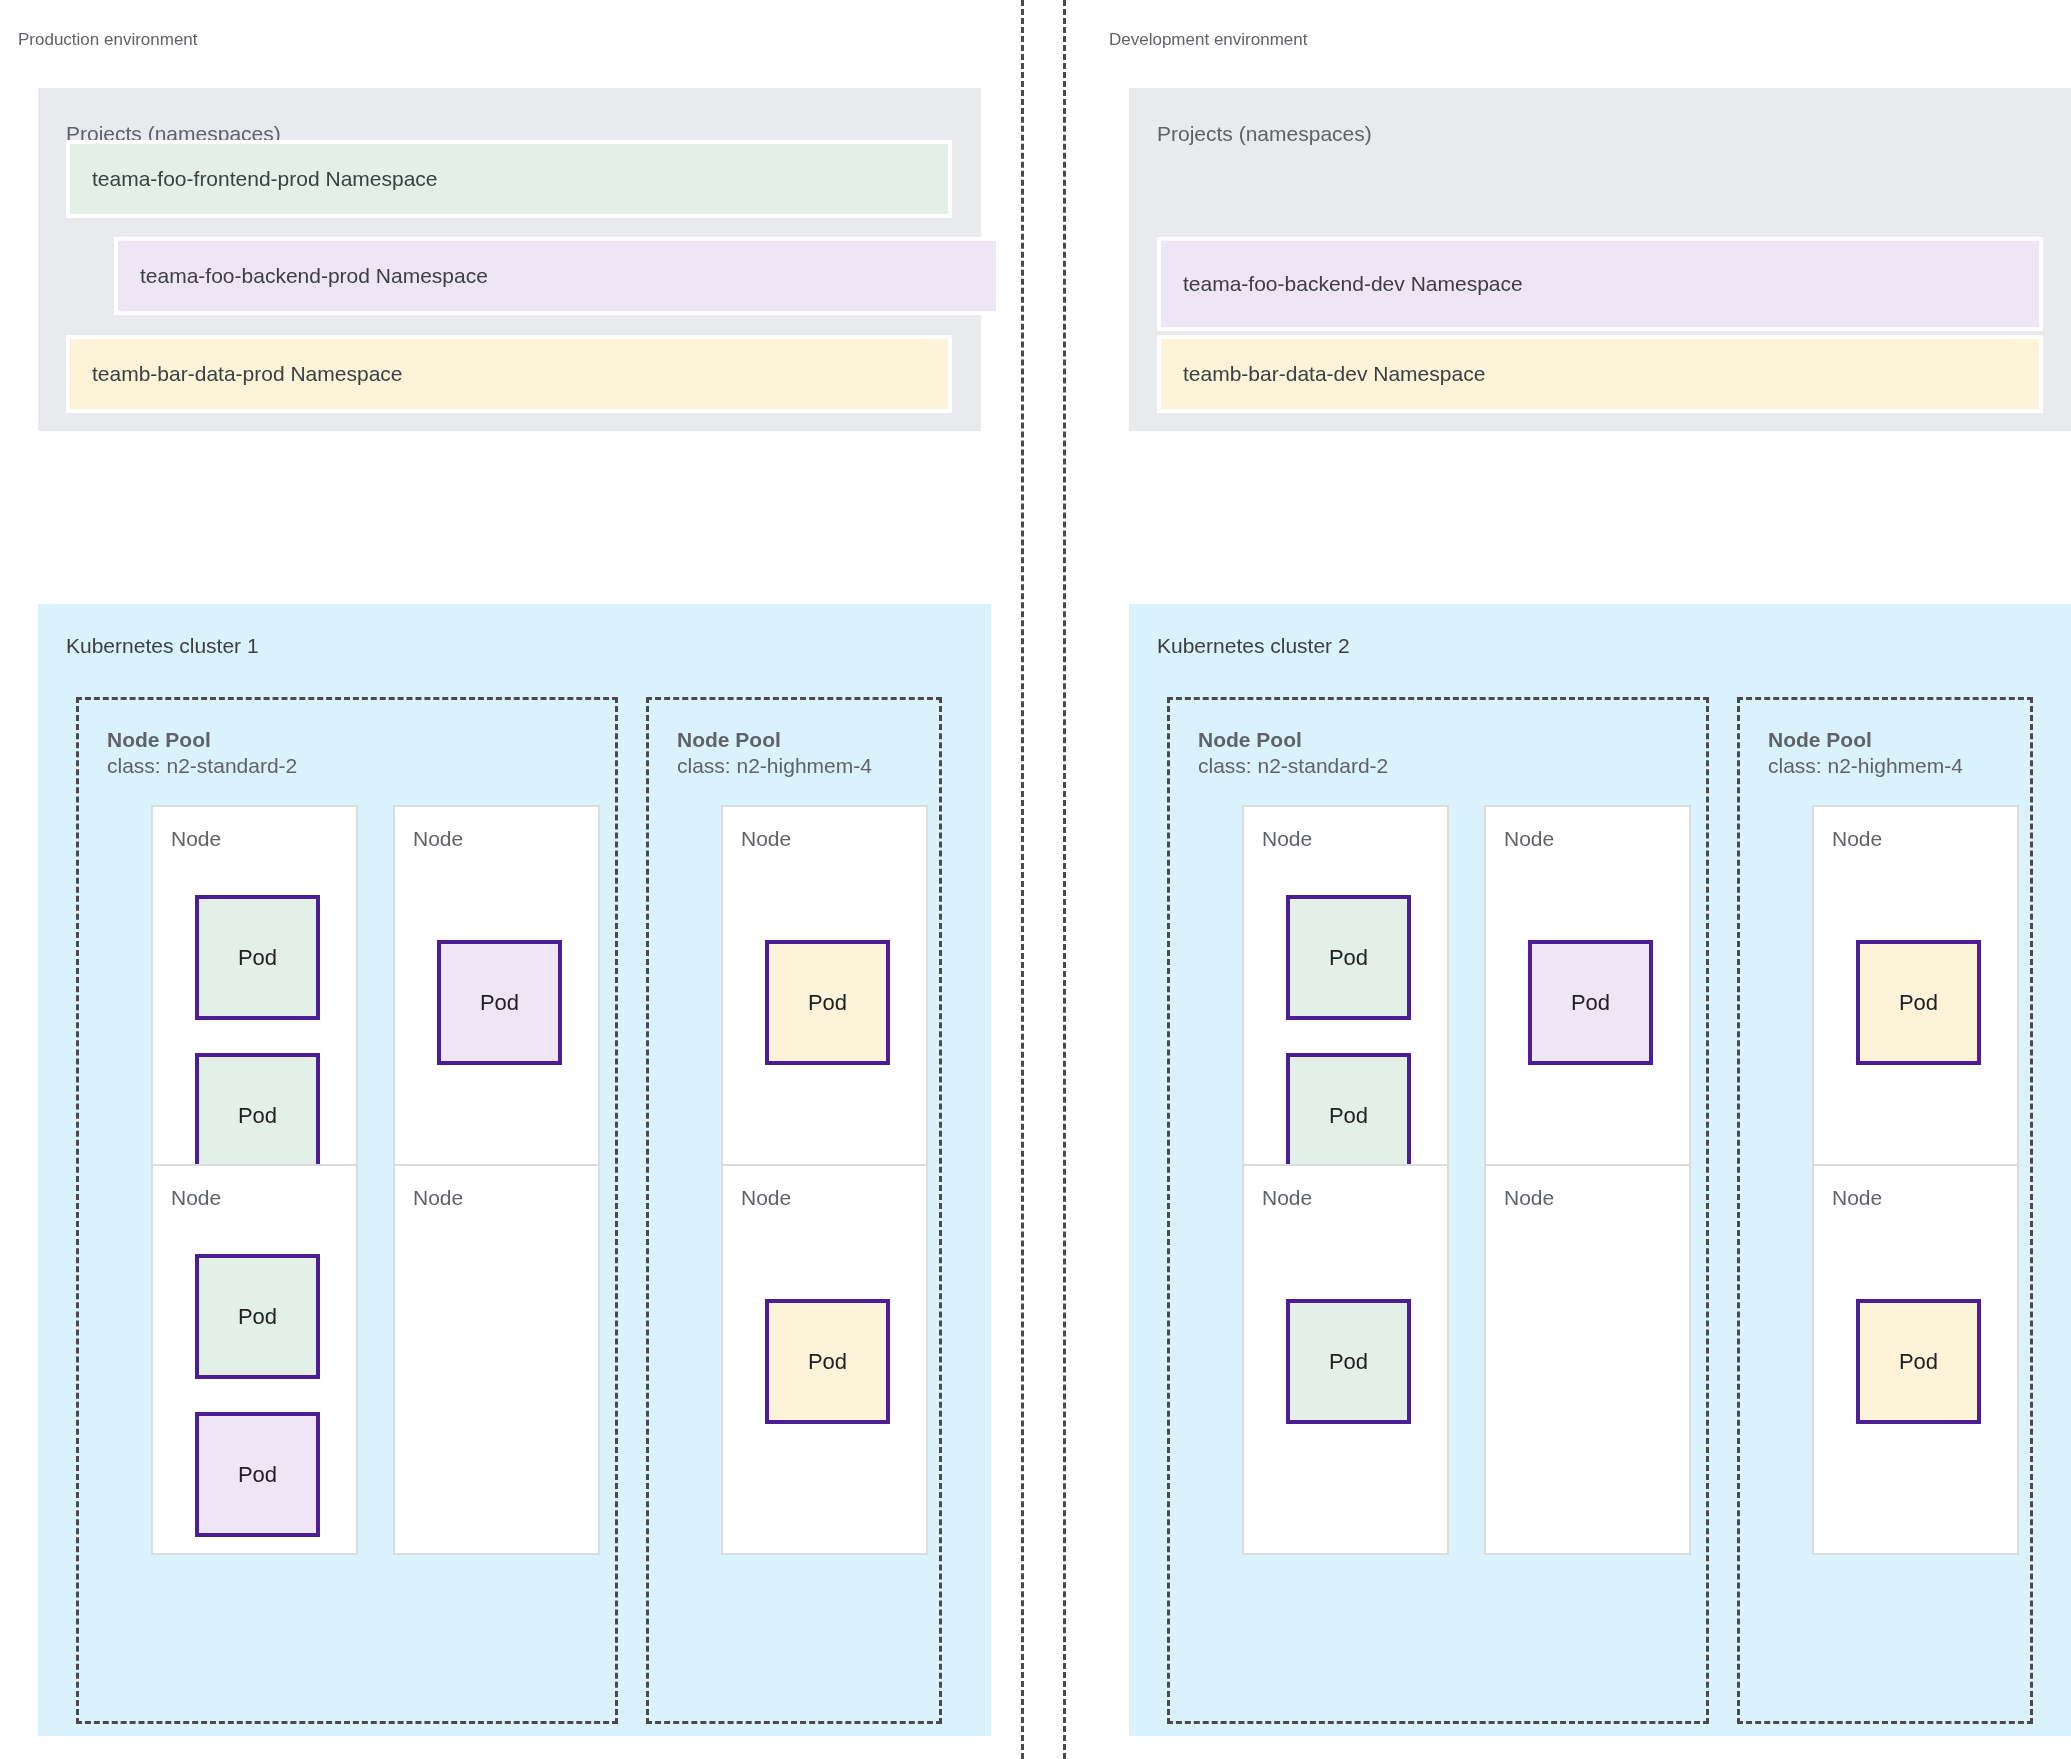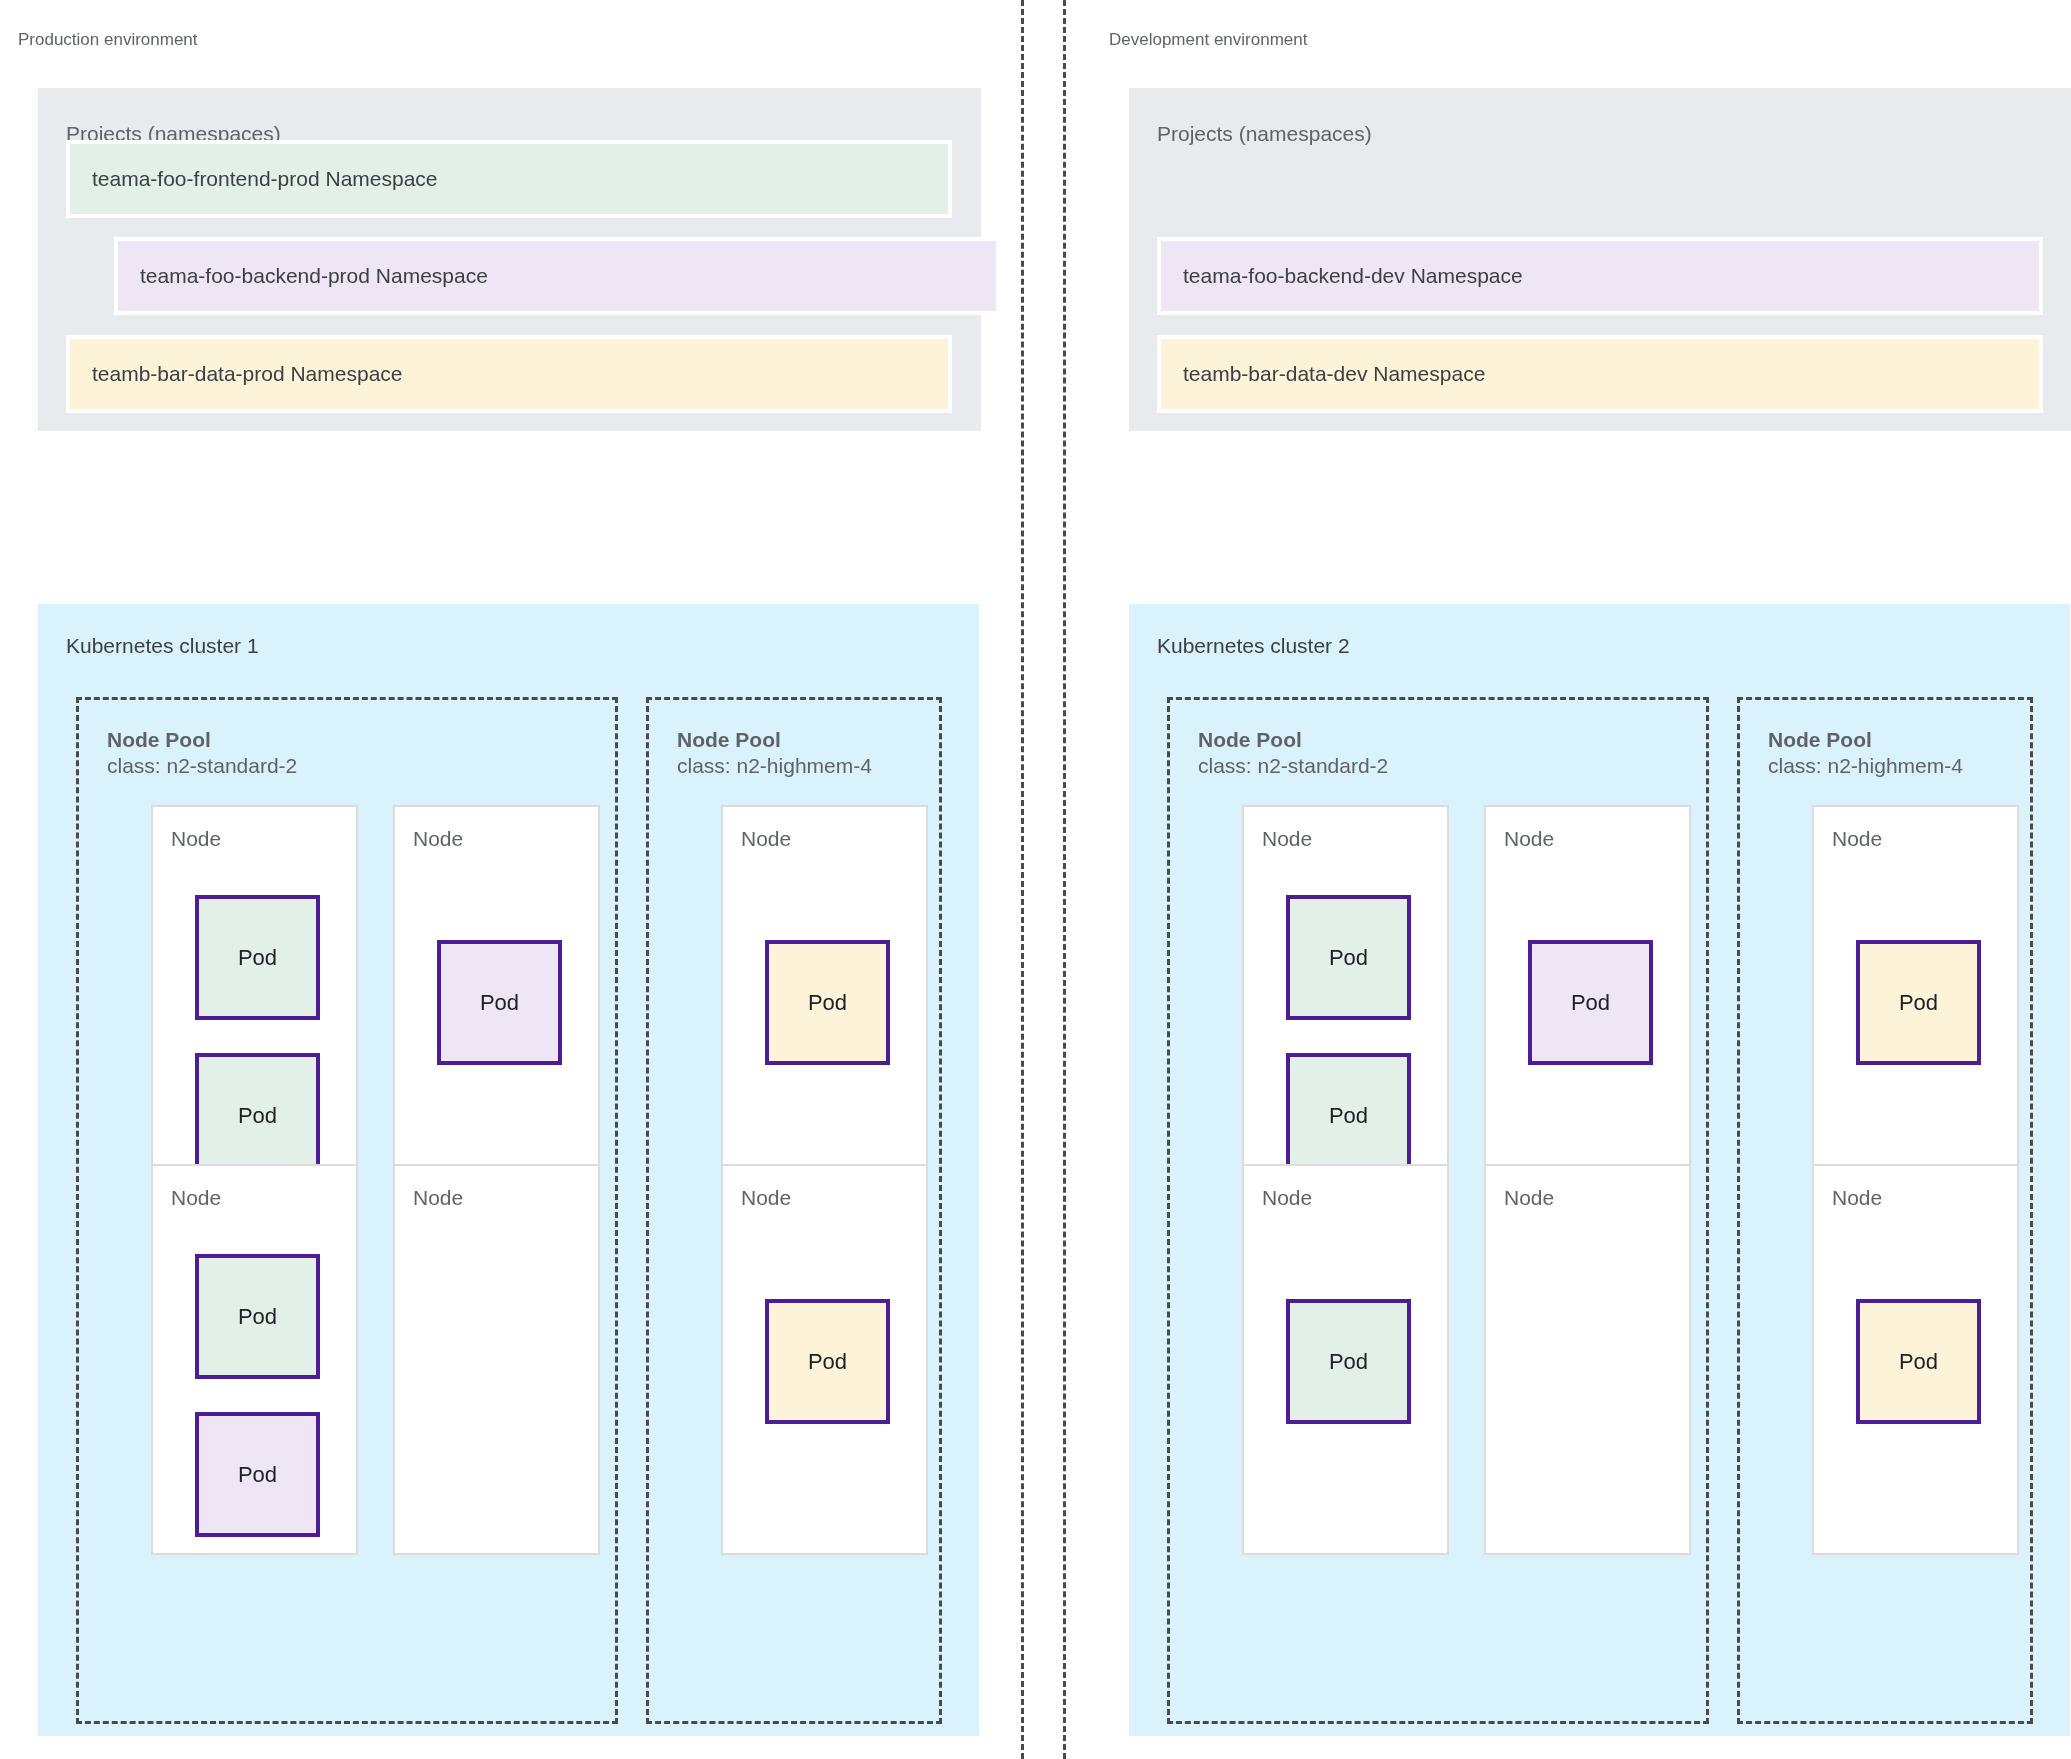--- a/index.html
+++ b/index.html
@@ -61,20 +61,21 @@
     font-size: 21px;
     color: #3c4043;
     white-space: nowrap;
     text-align: right;
   }
 
   
   .cluster-panel {
     position: absolute;
     background: #d9f2fc;
+    padding-left: 12px;
   }
   .cluster-title {
     position: absolute;
     left: 28px;
     top: 30px;
     font-size: 21px;
     color: #3c4043;
     white-space: nowrap;
   }
 
@@ -198,21 +199,21 @@
               <div class="">Pod</div>
             </div>
           </div>
         </div>
       </div>
     </div>
     <div class="env-col" style="left: 1091px; width: 1021px; height: 1759px;">
       <div class="env-title" style="left: 18px; top: 30px;">Development environment</div>
       <div class="projects-panel" style="left: 38px; top: 88px; width: 943px; height: 343px;">
         <div class="projects-title">Projects (namespaces)</div>
-        <div class="ns-box" style="top: 149px; width: 886px; height: 78px; background: rgb(238, 229, 245);">
+        <div class="ns-box" style="top: 149px; width: 886px; height: 94px; background: rgb(238, 229, 245);">
           <div class="ns-label">teama-foo-backend-dev Namespace</div>
         </div>
         <div class="ns-box" style="top: 247px; width: 886px; height: 78px; background: rgb(253, 243, 217);">
           <div class="ns-label">teamb-bar-data-dev Namespace</div>
         </div>
       </div>
       <div class="cluster-panel" style="left: 38px; top: 604px; width: 941px; height: 1132px;">
         <div class="cluster-title">Kubernetes cluster 2</div>
         <div class="nodepool" style="left: 38px; top: 93px; width: 542px; height: 1027px;">
           <div class="nodepool-title">Node Pool</div>

